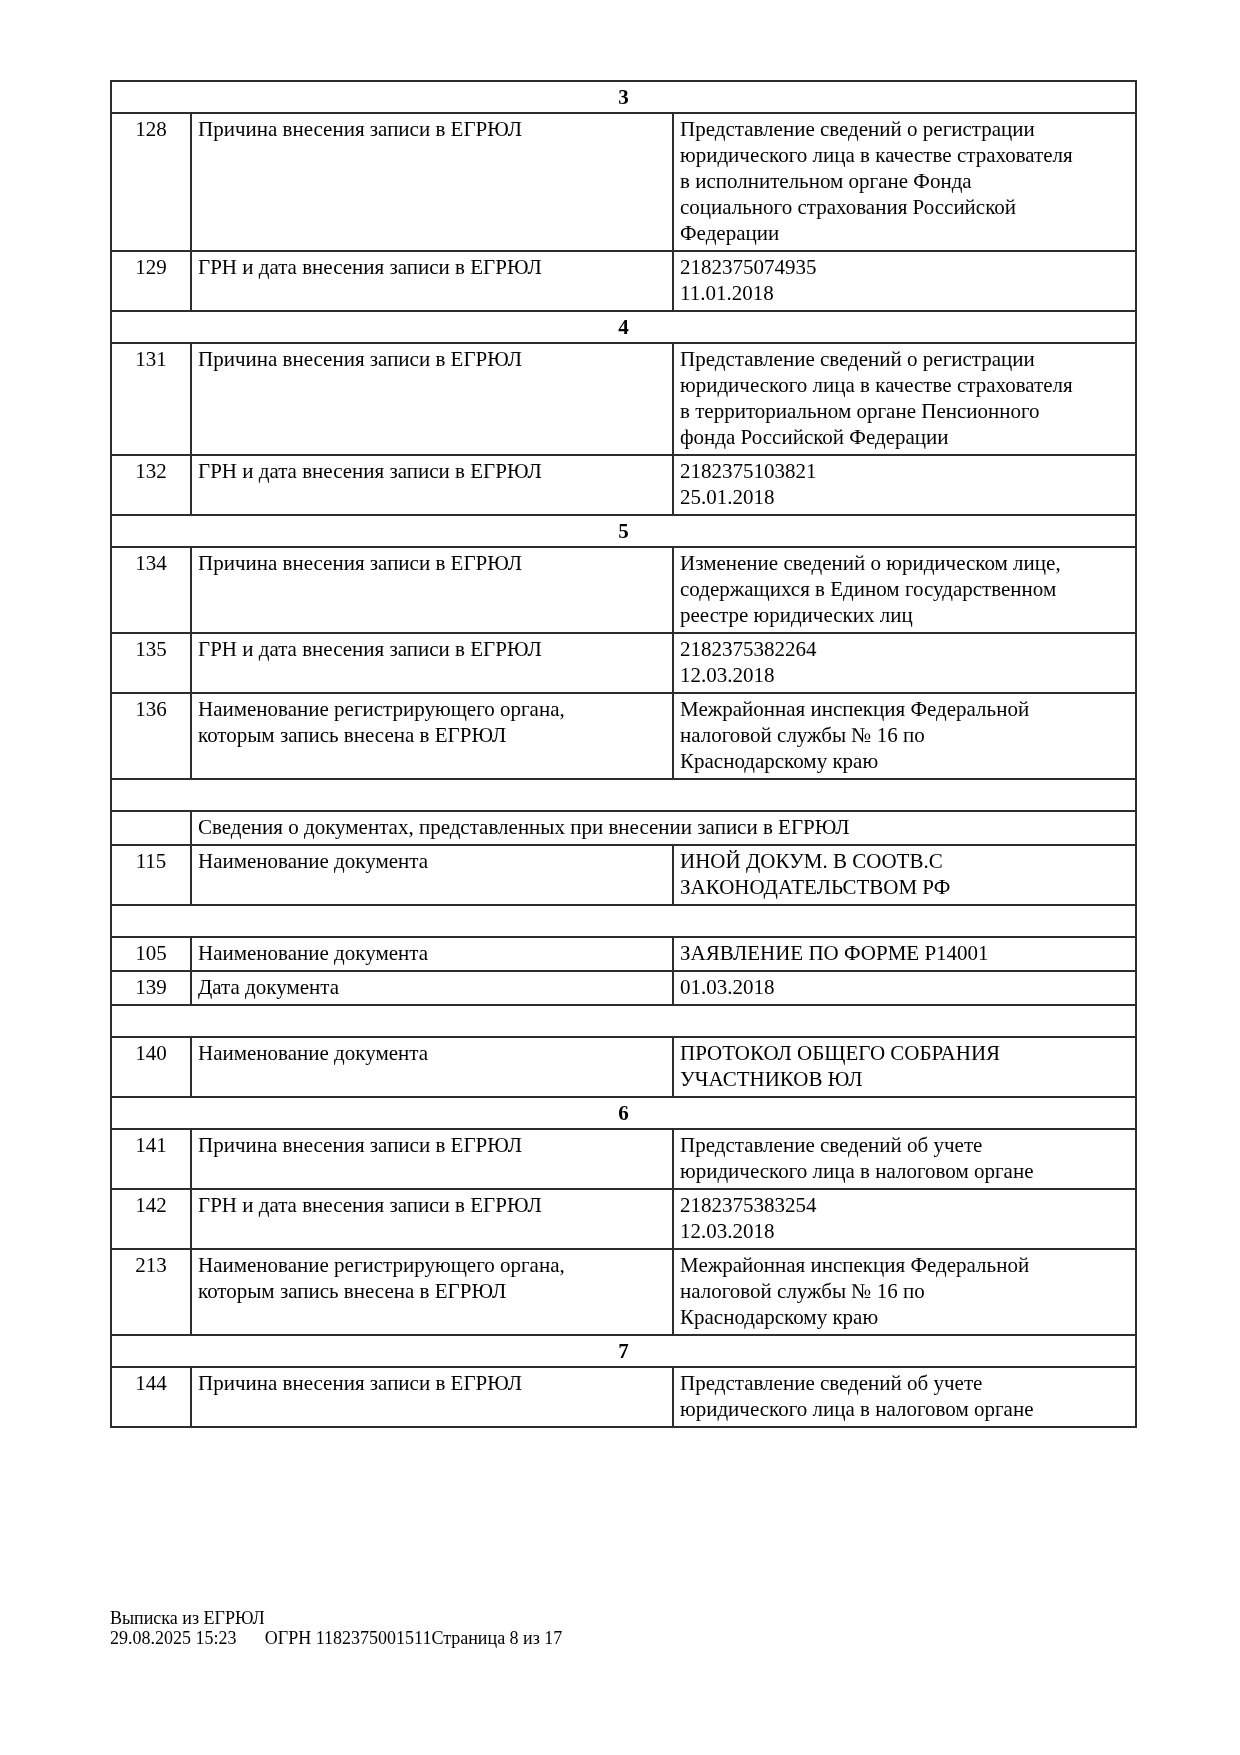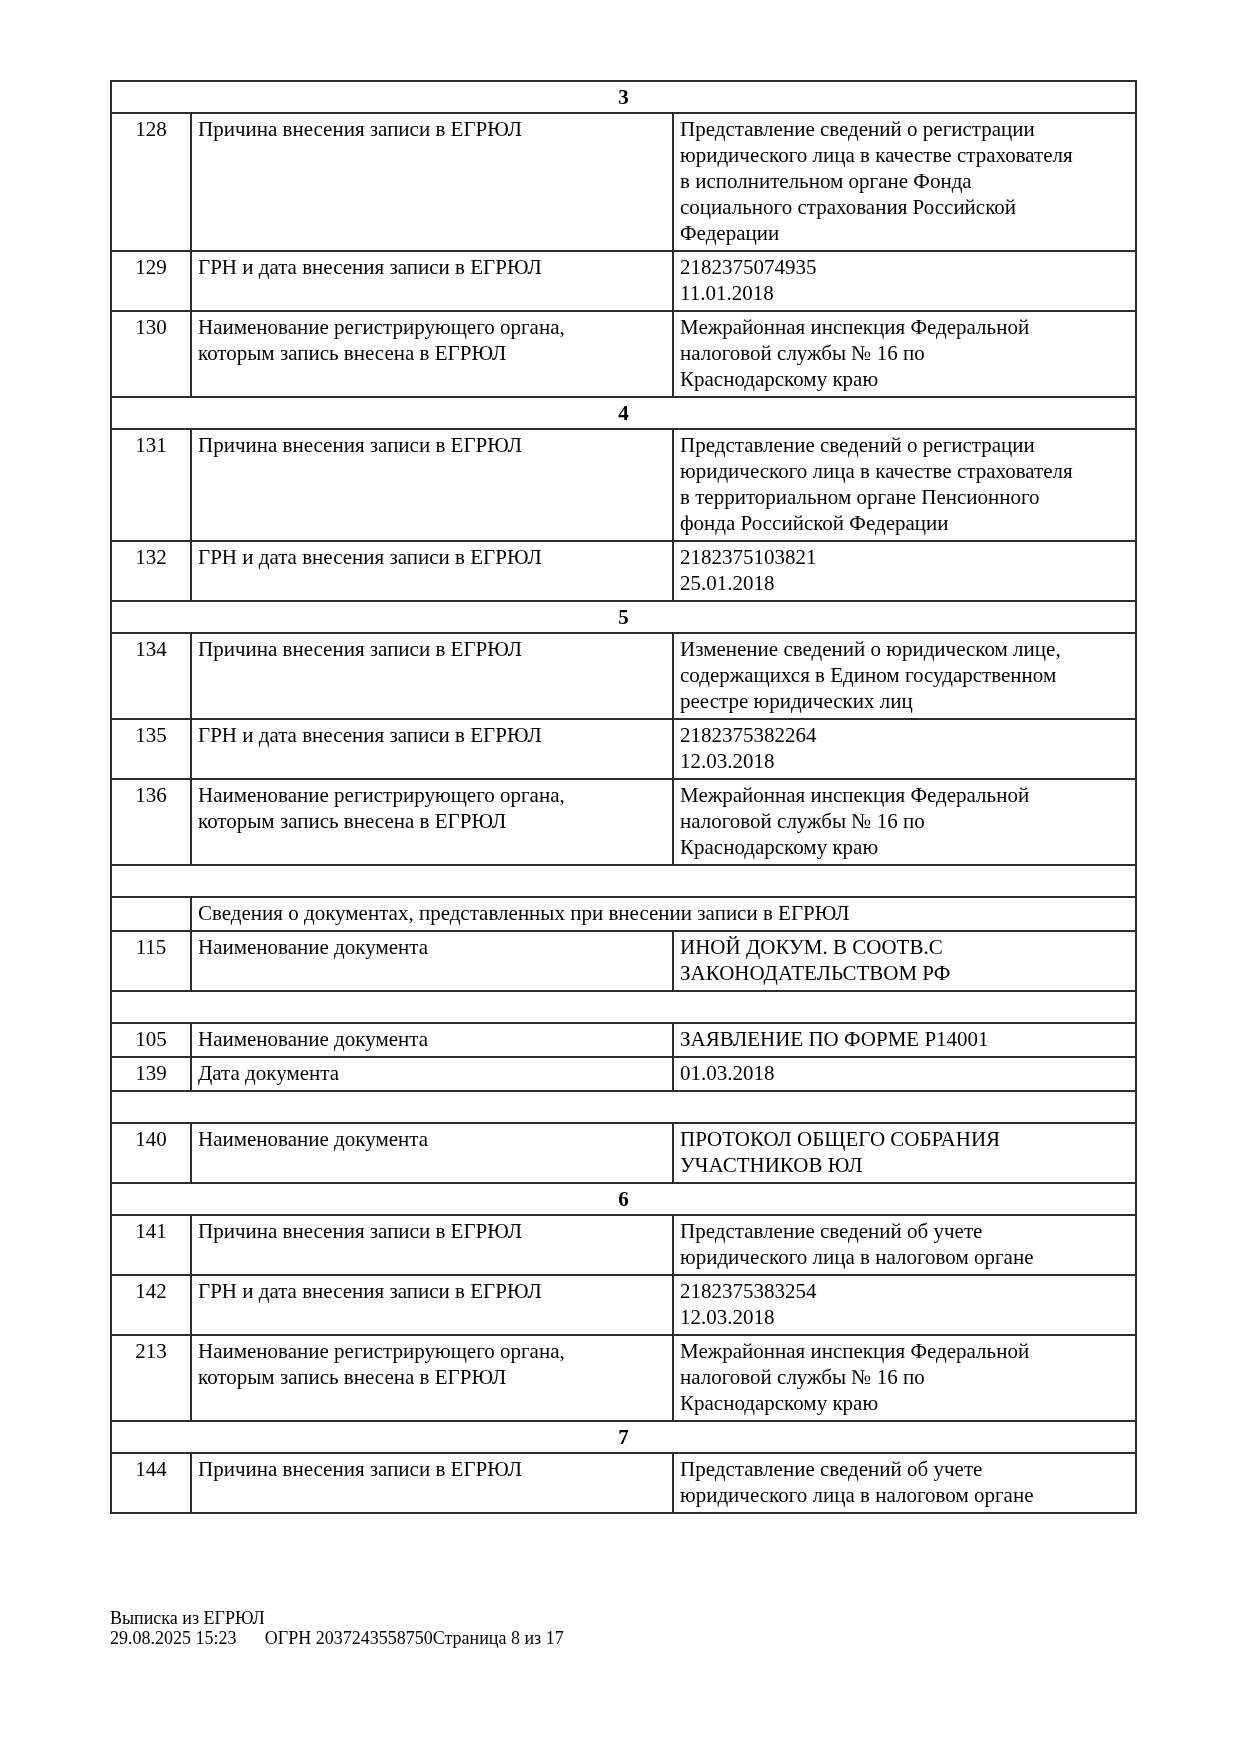--- a/index.html
+++ b/index.html
@@ -95,28 +95,20 @@
 в исполнительном органе Фонда
 социального страхования Российской
 Федерации</td>
         </tr>
         <tr>
           <td class="cell-num">129</td>
           <td class="cell-label">ГРН и дата внесения записи в ЕГРЮЛ</td>
           <td class="cell-value">2182375074935
 11.01.2018</td>
         </tr>
-        <tr>
-          <td class="cell-num">130</td>
-          <td class="cell-label">Наименование регистрирующего органа,
-которым запись внесена в ЕГРЮЛ</td>
-          <td class="cell-value">Межрайонная инспекция Федеральной
-налоговой службы № 16 по
-Краснодарскому краю</td>
-        </tr>
         <tr class="row-section">
           <td colspan="3">4</td>
         </tr>
         <tr>
           <td class="cell-num">131</td>
           <td class="cell-label">Причина внесения записи в ЕГРЮЛ</td>
           <td class="cell-value">Представление сведений о регистрации
 юридического лица в качестве страхователя
 в территориальном органе Пенсионного
 фонда Российской Федерации</td>
@@ -219,17 +211,17 @@
 юридического лица в налоговом органе</td>
         </tr>
       </tbody>
   </table>
 
   <div class="footer">
     <div class="footer-left">
       <div>Выписка из ЕГРЮЛ</div>
       <div>29.08.2025 15:23</div>
     </div>
-    <div class="footer-center">ОГРН 2037243558750</div>
+    <div class="footer-center">ОГРН 1182375001511</div>
     <div class="footer-right">Страница 8 из 17</div>
   </div>
 
 </div>
 
 </body></html>

